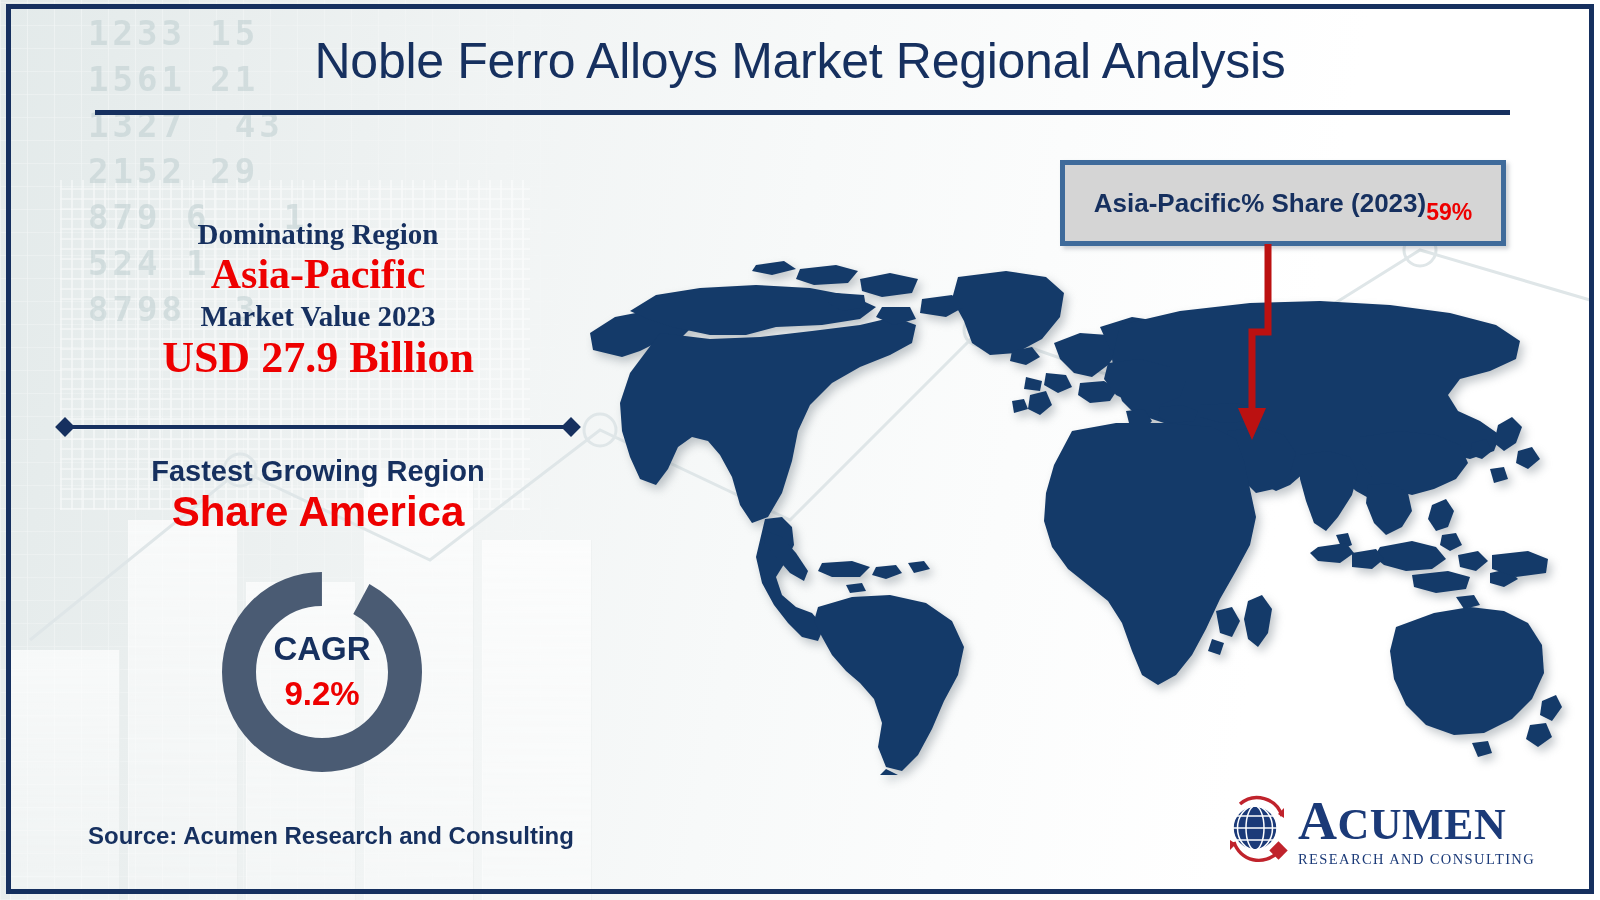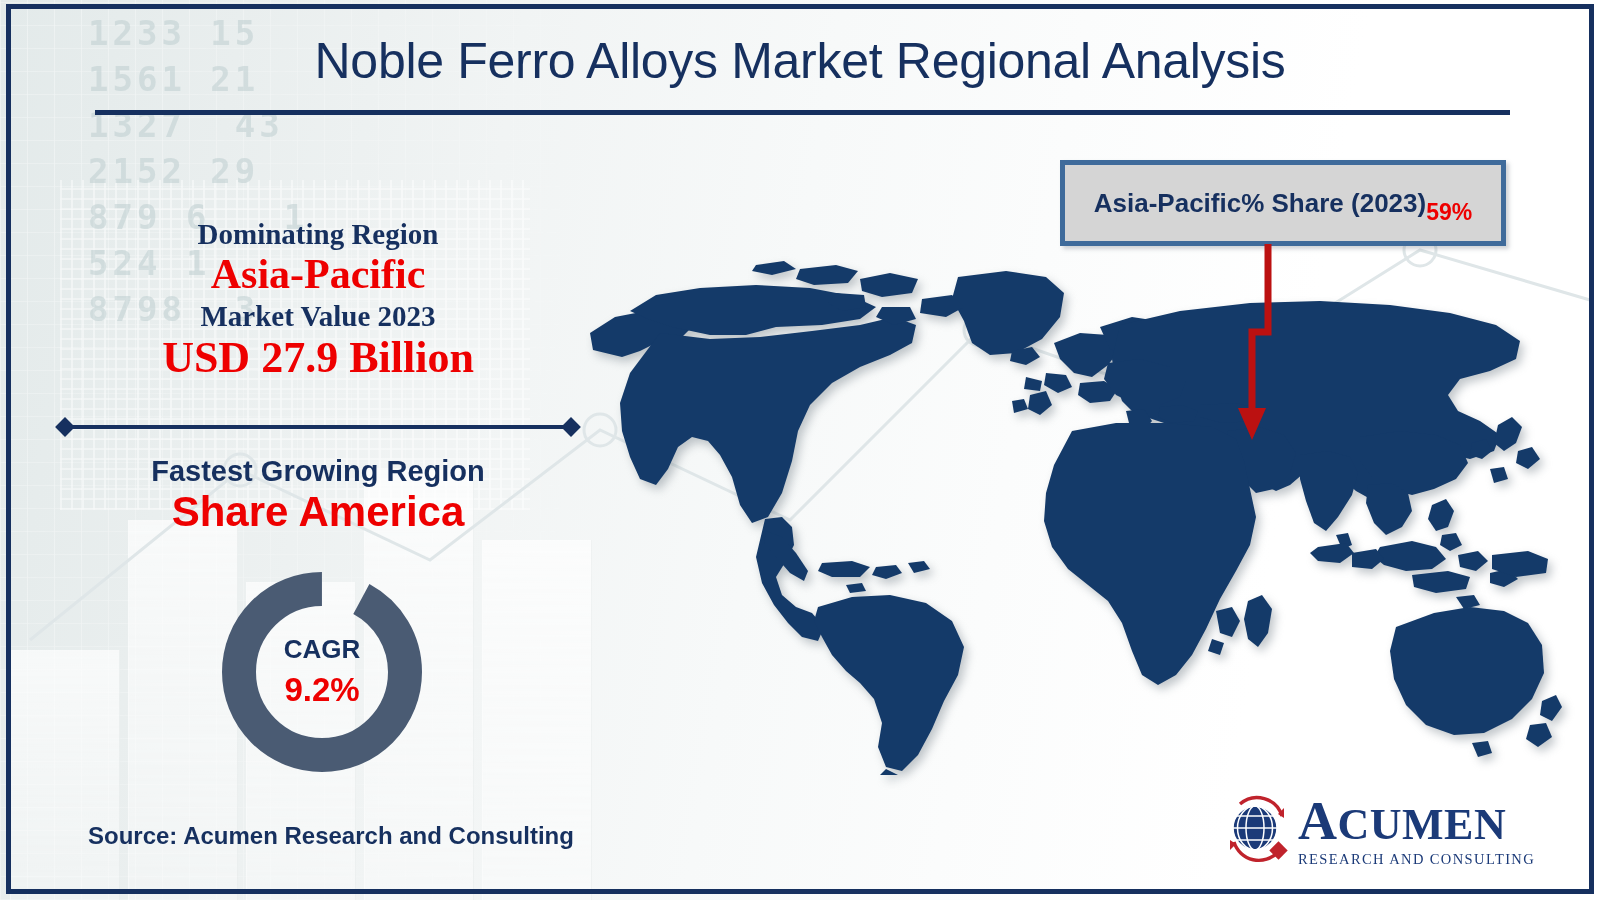--- a/index.html
+++ b/index.html
@@ -209,21 +209,21 @@
   .donut-center {
     position: absolute;
     inset: 0;
     display: flex;
     flex-direction: column;
     align-items: center;
     justify-content: center;
     line-height: 1.06;
   }
   .donut-center .cagr-label {
-    font-size: 26px;
+    font-size: 33px;
     font-weight: bold;
     color: #16305f;
   }
   .donut-center .cagr-value {
     font-size: 33px;
     font-weight: bold;
     color: #ee0000;
     margin-top: 10px;
   }
 

